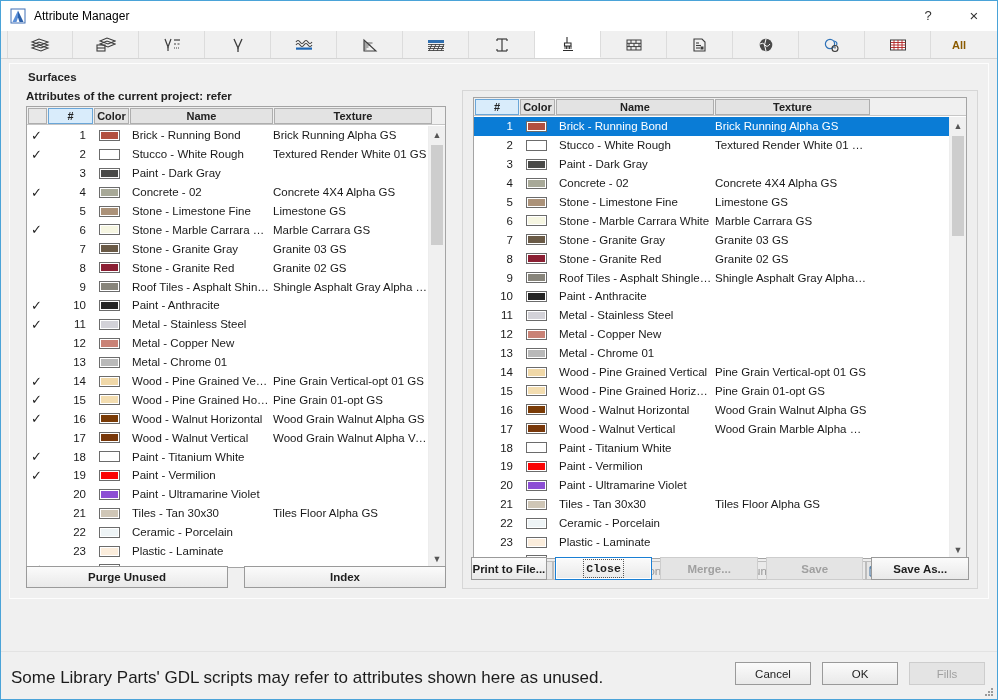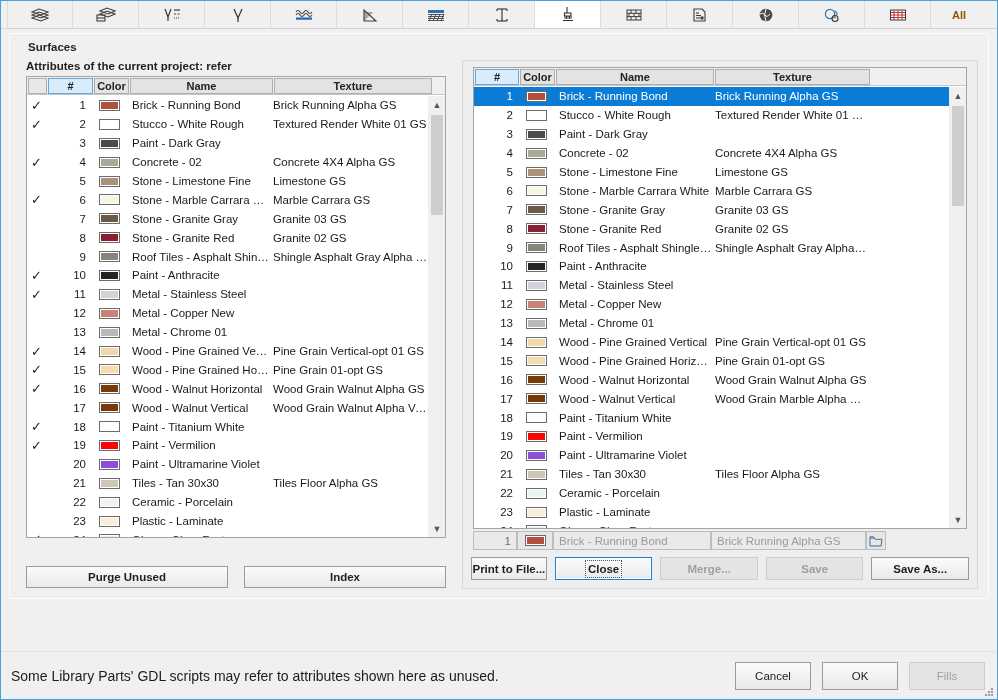--- a/index.html
+++ b/index.html
@@ -219,36 +219,50 @@
 
   
   #footer {
     height: 48px; min-height: 48px;
     background: #f0f0f0;
     position: relative;
     border-top: 1px solid #e3e3e3;
   }
   #footer-note {
     position: absolute; left: 10px; top: 16px;
-    font-size: 14px; color: #1c1c1c;
+    font-size: 17px; color: #1c1c1c;
   }
   #footer-btns {
     position: absolute; right: 12px; top: 10px;
     display: flex; gap: 11px;
   }
-  #footer-btns .btn { width: 76px; height: 28px; font-weight: normal; }
+  #footer-btns .btn { width: 76px; height: 23px; font-weight: normal; }
   #grip {
     position: absolute; right: 3px; bottom: 2px; width: 11px; height: 11px;
   }
 </style>
 </head>
 <body>
 
 <div id="window">
 
+  <div id="titlebar">
+    <div id="app-icon">
+      <svg width="16" height="16" viewBox="0 0 16 16">
+        <rect x="1" y="1" width="14" height="14" fill="#ffffff" stroke="#3f6fb5" stroke-width="1"></rect>
+        <polygon points="8,2.5 13.5,14 9.5,14 8,9.5" fill="#2a5fa8"></polygon>
+        <polygon points="8,2.5 2.5,14 6.5,14 8,9.5" fill="#5b8fd8"></polygon>
+      </svg>
+    </div>
+    <div id="title-text">Attribute Manager</div>
+    <div id="tb-right">
+      <div class="tb-btn">?</div>
+      <div class="tb-btn" style="font-size:15px;">×</div>
+    </div>
+  </div>
 
   <div id="toolbar">
 
     <div class="tool-tab">
       <svg width="20" height="18" viewBox="0 0 20 18">
           <g fill="none" stroke="#3c3c3c" stroke-width="1.1">
         <path d="M2 6 L9 3 L18 6 L11 9 Z"></path>
             <path d="M2 9 L9 6 L18 9 L11 12 Z"></path>
             <path d="M2 12 L9 9 L18 12 L11 15 Z"></path>
       </g>
@@ -920,21 +934,21 @@
                 <path d="M1 3 L1 1.8 L4.5 1.8 L5.4 3" fill="none" stroke="#3c6f9e" stroke-width="1"></path>
               </svg>
             </div>
           </div>
         </div>
 
         <div id="right-bottom">
           <div class="btn" style="width:80px;">
               <span class="lbl">Print to File...</span>
             </div>
-          <div class="btn focus" style="width:103px;">
+          <div class="btn focus" style="width:103px;font-family:Liberation Mono, monospace;">
               <span class="lbl">Close</span>
             </div>
           <div class="btn disabled" style="width:103px;">
               <span class="lbl">Merge...</span>
             </div>
           <div class="btn disabled" style="width:103px;">
               <span class="lbl">Save</span>
             </div>
           <div class="btn" style="width:103px;">
               <span class="lbl">Save As...</span>

